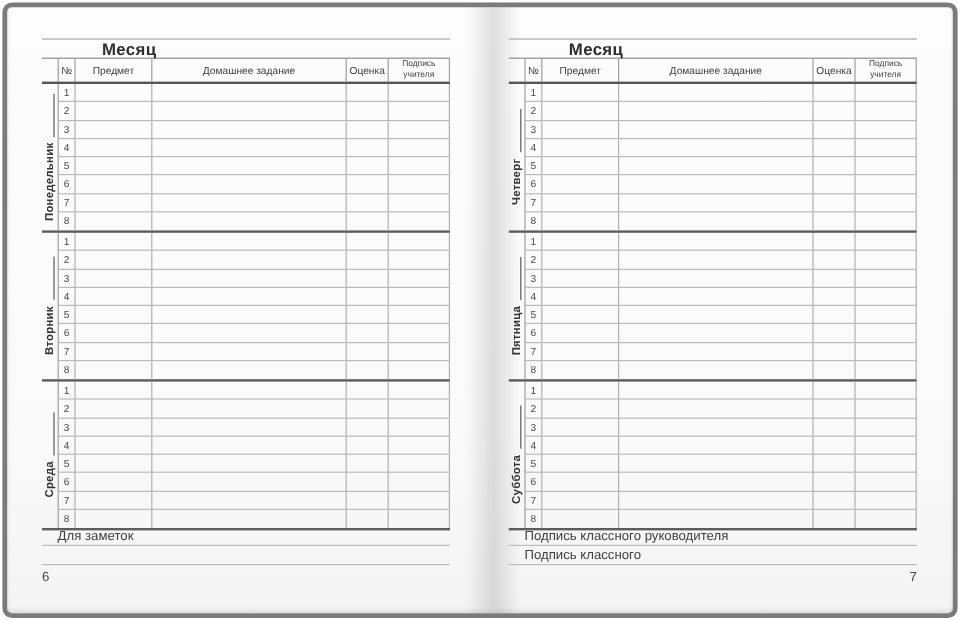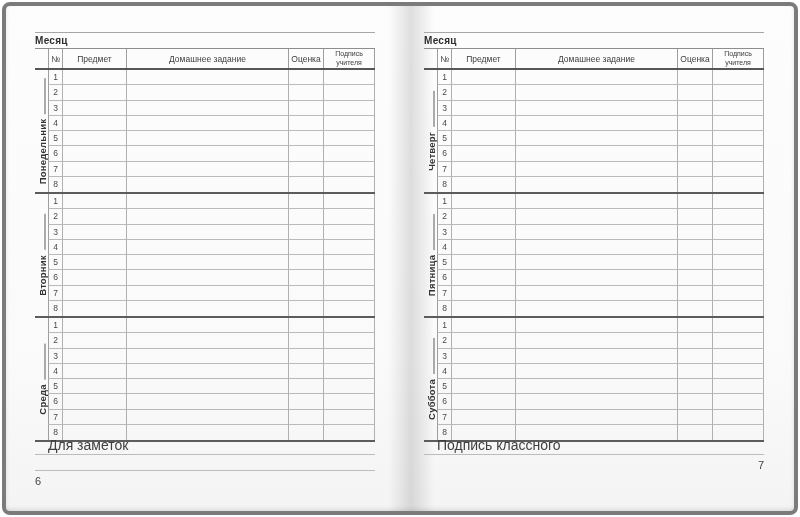--- a/index.html
+++ b/index.html
@@ -27,21 +27,21 @@
   .page-right { left: 418px; }
 
   
   .month-row {
     height: 17px;
     border-top: 1px solid #a6a6a6;
     border-bottom: 1px solid #8d8d8d;
     display: flex; align-items: center;
   }
   .month-label {
-    font-size: 10px; font-weight: bold;
+    margin-left: 50px; font-size: 14px; font-weight: bold;
     color: #2e2e2e; letter-spacing: 0.3px;
   }
 
   
   .grid-cols { display: grid; grid-template-columns: 13px 15px 64px 1fr 35px 51px; }
   .header-row { height: 21px; border-bottom: 2px solid #565656; }
   .hcell {
     display: flex; align-items: center; justify-content: center;
     text-align: center; font-size: 8.5px; color: #3d3d3d;
     border-right: 1px solid #9e9e9e; overflow: hidden;
@@ -70,21 +70,21 @@
   .cell-num {
     border-left: 1px solid #9e9e9e;
     display: flex; align-items: center; justify-content: center;
     font-size: 8.5px; color: #4a4a4a;
   }
   .lesson-row:last-child .cell { border-bottom: none; }
 
   
   .footer-line { height: 16px; display: flex; align-items: flex-end; border-bottom: 1px solid #bcbcbc; }
   .footer-line:first-child { height: 13px; }
-  .flabel { margin-left: 13px; font-size: 14px; color: #3f3f3f; padding-bottom: 1px; white-space: nowrap; text-align: right; }
+  .flabel { margin-left: 13px; font-size: 11px; color: #3f3f3f; padding-bottom: 1px; white-space: nowrap; text-align: right; }
 
   .page-number { margin-top: 4px; font-size: 11px; color: #454545; }
   .page-right .page-number { text-align: right; }
 </style>
 </head>
 <body>
 
 <div class="frame" id="spread">
   <div class="spine"></div>
 <section class="page-table page-left">
@@ -504,18 +504,21 @@
     <div class="cell cell-num">8</div>
     <div class="cell"></div>
     <div class="cell"></div>
     <div class="cell"></div>
     <div class="cell"></div>
   </div>
         </div>
       </div>
     <div class="footer-lines">
         <div class="footer-line">
+    <span class="flabel">Подпись классного руководителя</span>
+  </div>
+        <div class="footer-line">
     <span class="flabel">Подпись классного</span>
   </div>
       </div>
     <div class="page-number">7</div>
   </section>
   </div>
 
 </body></html>

